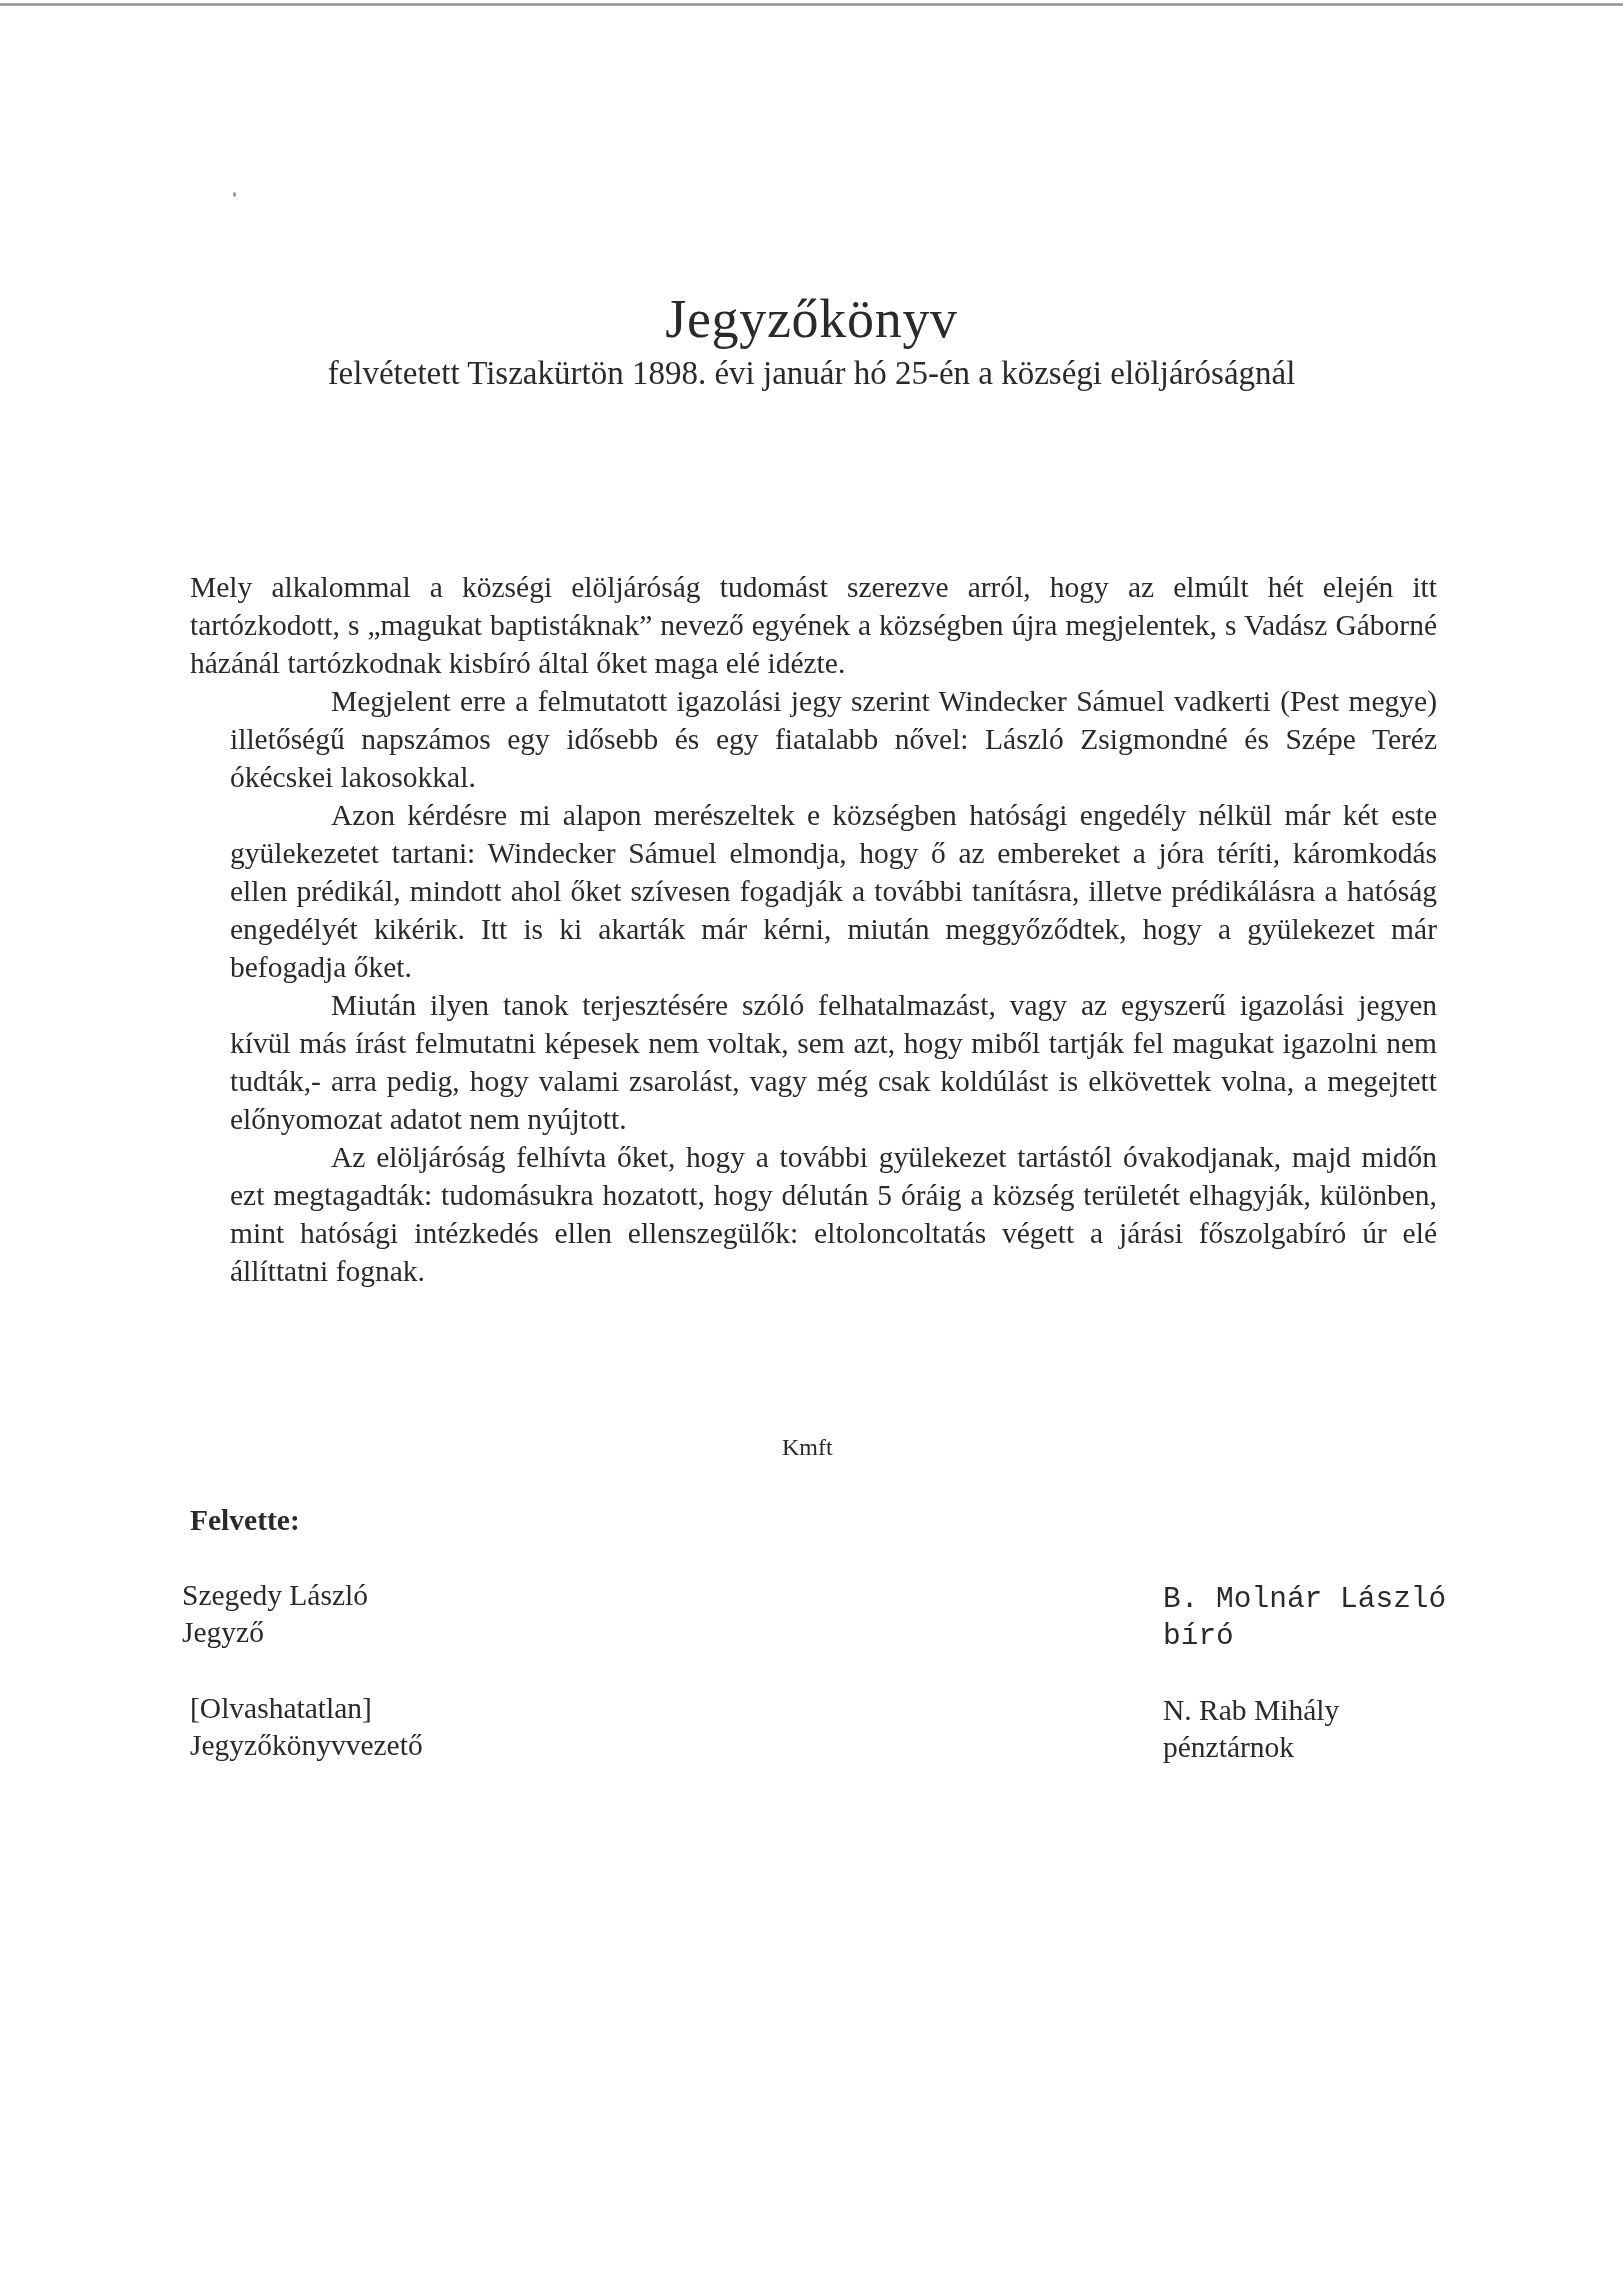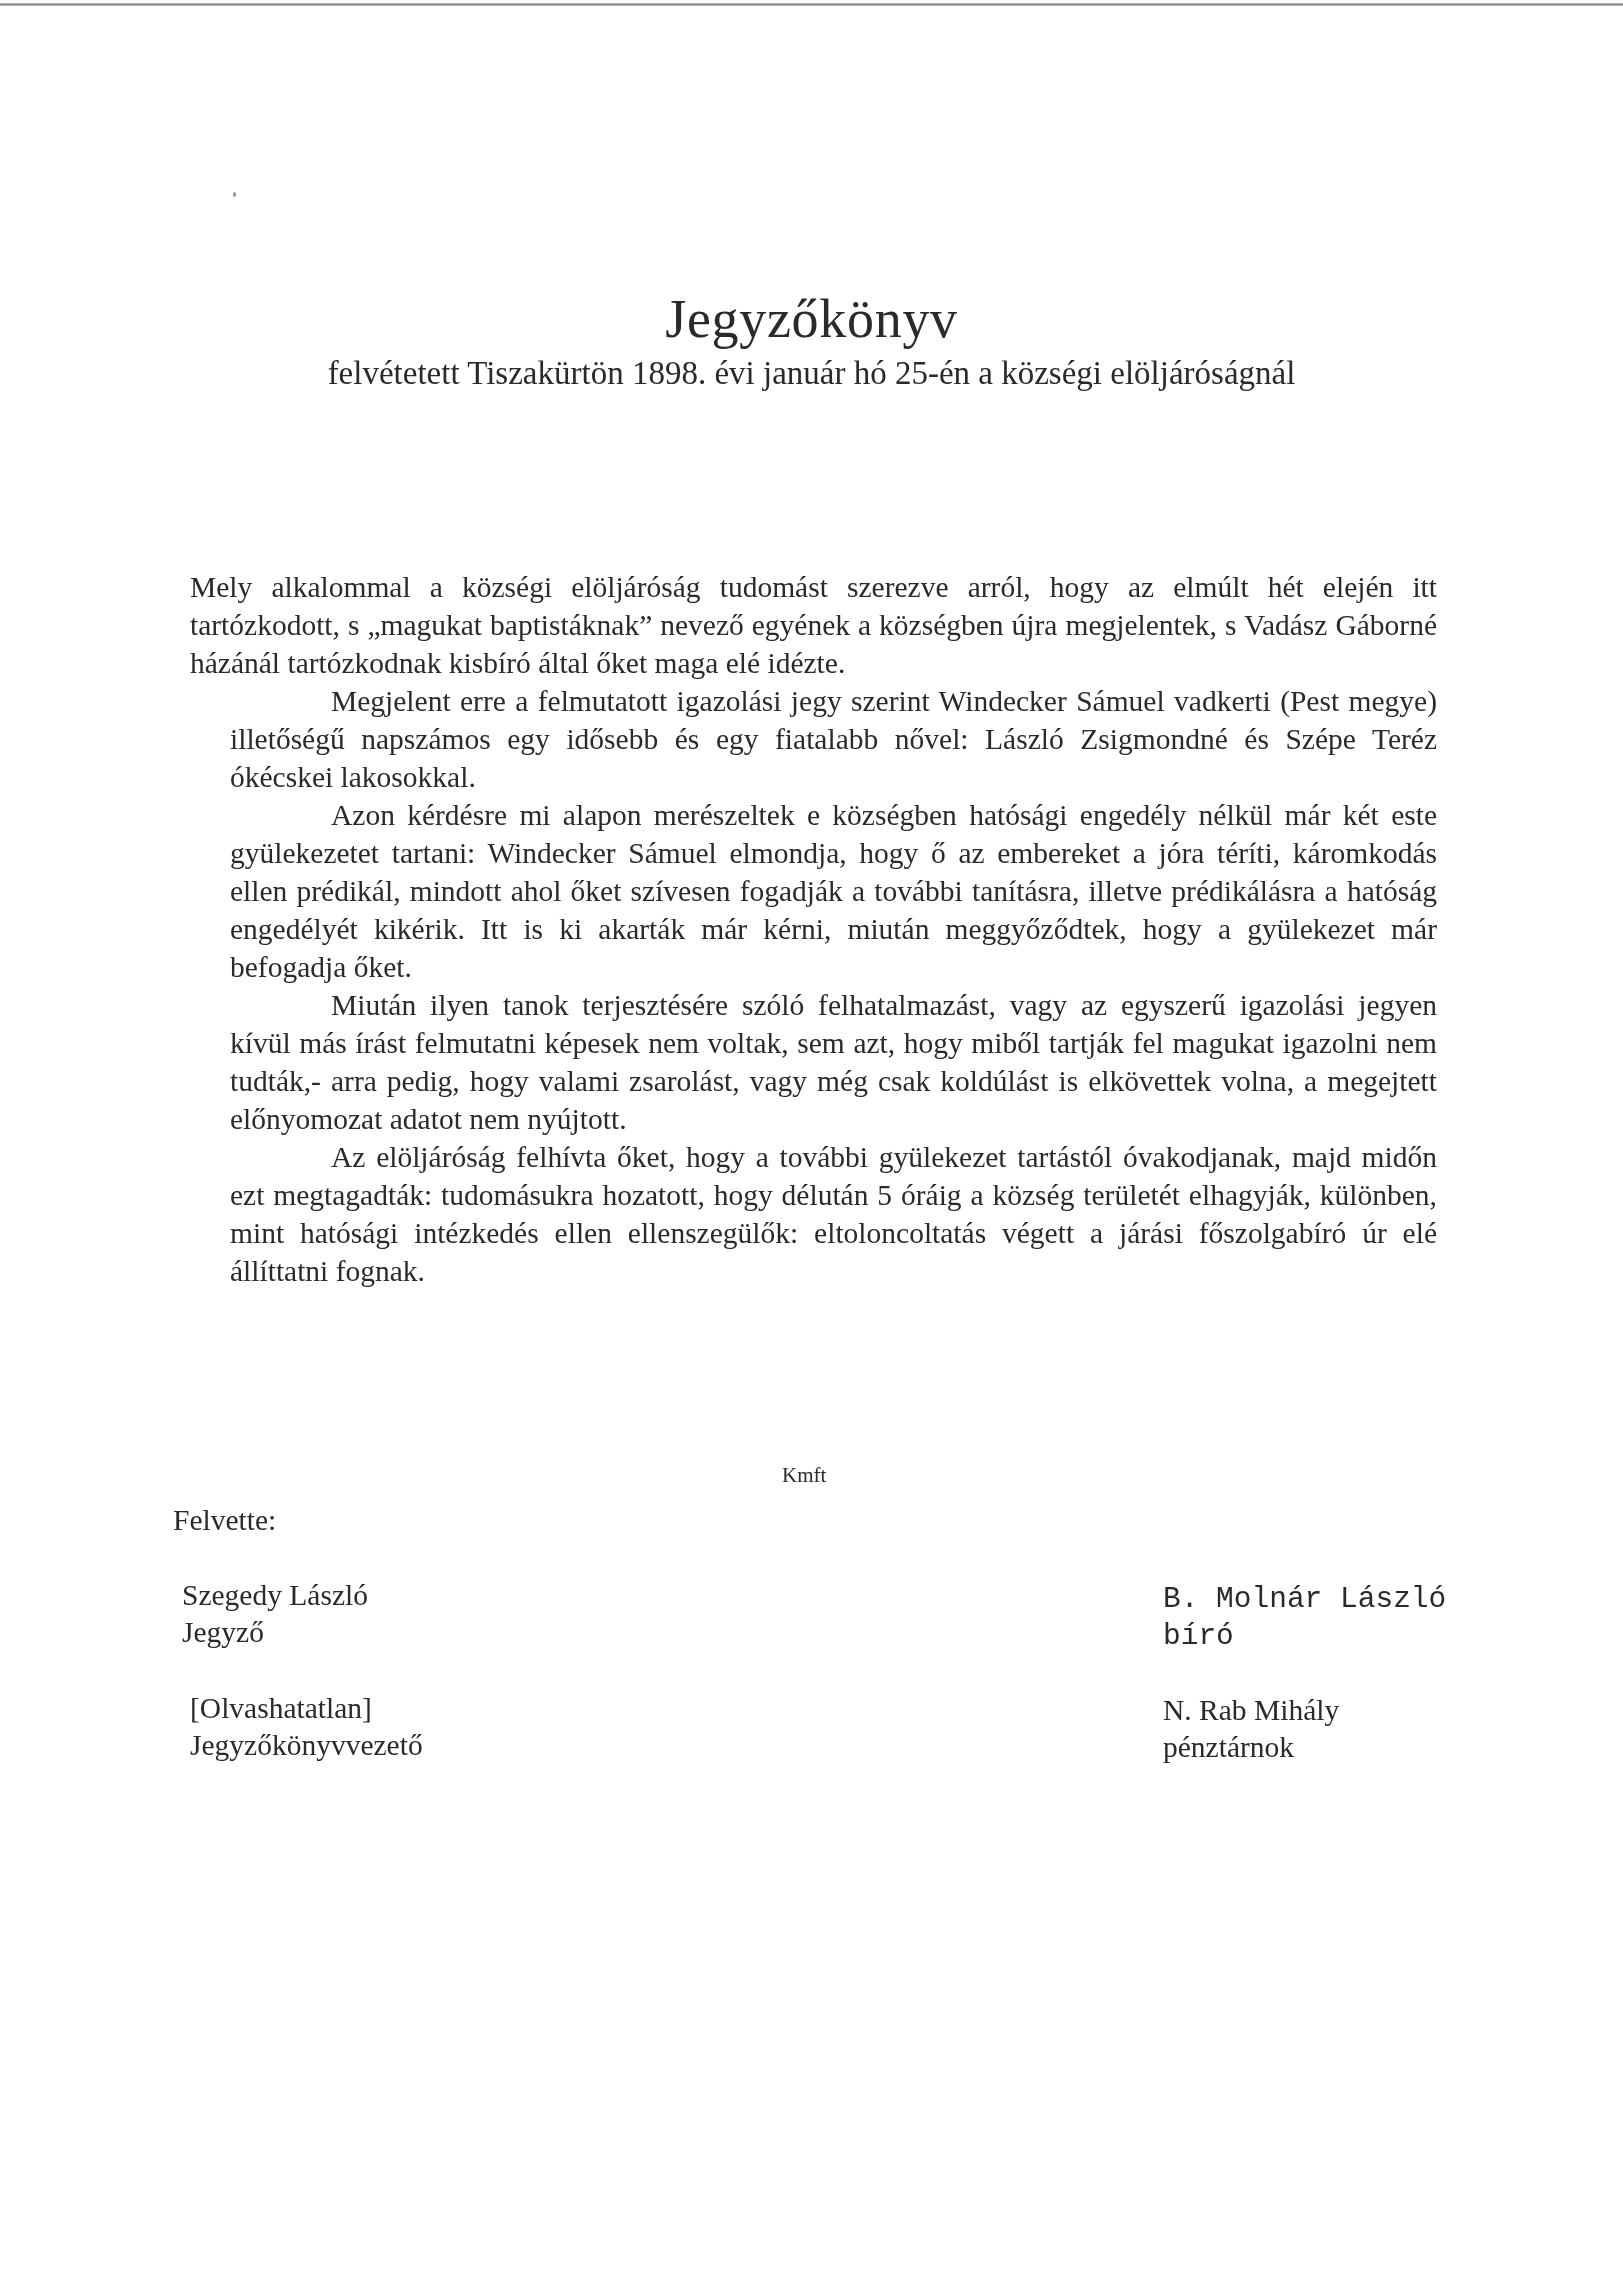--- a/index.html
+++ b/index.html
@@ -60,31 +60,30 @@
       text-align-last: left;
     }
     .body p.indent {
       text-indent: 101px;
       margin-left: 40px;
     }
     .kmft {
       position: absolute;
       left: 782px;
       top: 1429px;
-      font-size: 21px;
+      font-size: 24px;
       line-height: 37px;
-      margin-top: 28px;
     }
     .sig {
       position: absolute;
       font-size: 29.5px;
       line-height: 37px;
     }
     .sig div { white-space: nowrap; }
-    .felvette { left: 173px; top: 1502px; }
+    .felvette { left: 190px; top: 1502px; font-weight: bold; }
     .sig-left-1 { left: 182px; top: 1577px; }
     .sig-left-2 { left: 190px; top: 1690px; }
     .sig-right-1 { left: 1163px; top: 1581px; font-family: Liberation Mono, monospace; }
     .sig-right-2 { left: 1163px; top: 1692px; }
   </style>
 </head>
 <body>
 
 <div class="scan-edge"></div>
 <div class="speck"></div>

